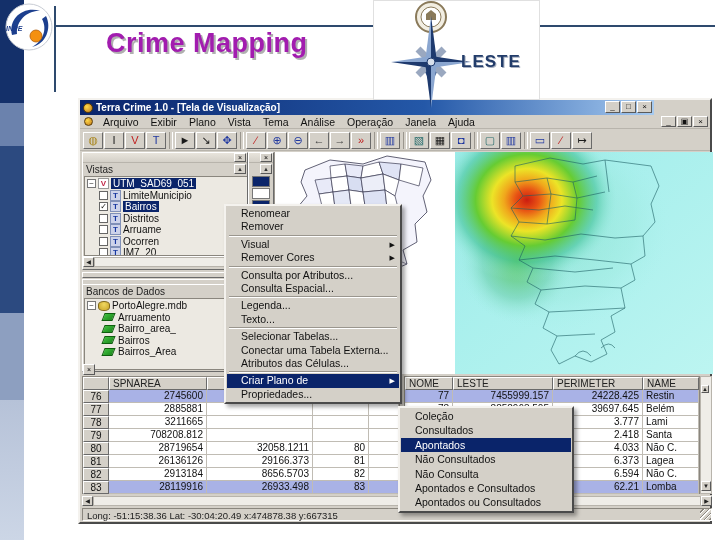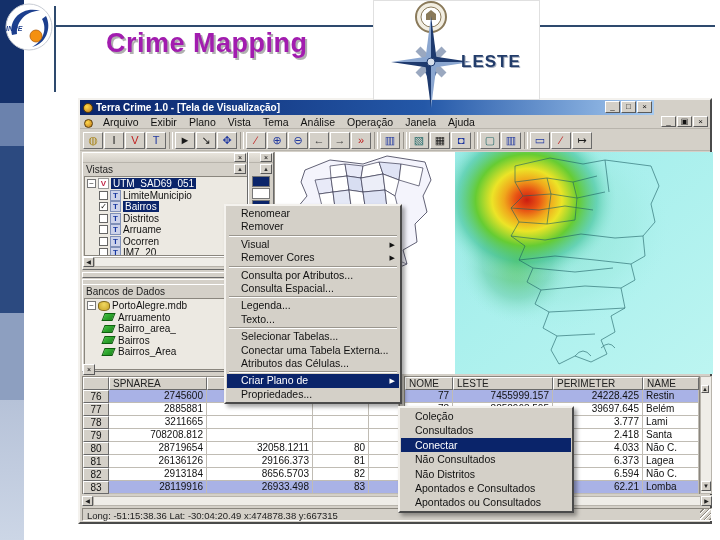--- a/index.html
+++ b/index.html
@@ -26,21 +26,21 @@
     border:2px solid;border-color:#f4f2ee #4a4a4a #4a4a4a #f4f2ee;}
   .titlebar{position:absolute;left:0;top:0;width:574px;height:15px;
     background:linear-gradient(90deg,#0a246a,#2458a8 60%,#a6caf0);display:flex;align-items:center;}
   .titlebar .appicon{width:10px;height:10px;margin:0 3px;border-radius:50%;
     background:radial-gradient(circle at 35% 35%,#ffd84a,#c07818);border:1px solid #5a3c08;}
   .titlebar .ttext{color:#fff;font-size:10px;font-weight:bold;white-space:nowrap;}
   .winbtns{position:absolute;right:2px;top:1px;display:flex;gap:1px;}
   .wbtn{width:15px;height:12px;background:#d4d0c8;border:1px solid;border-color:#fff #5a5a5a #5a5a5a #fff;
     font-size:8px;line-height:10px;text-align:center;color:#111;}
   .menubar{position:absolute;left:0;top:15px;width:630px;height:14px;background:#d4d0c8;
-    display:flex;align-items:flex-end;border-bottom:1px solid #b8b4ac;}
+    display:flex;align-items:center;border-bottom:1px solid #b8b4ac;}
   .menubar .appicon2{width:9px;height:9px;margin:0 4px;border-radius:50%;
     background:radial-gradient(circle at 35% 35%,#ffd84a,#c07818);border:1px solid #5a3c08;}
   .menuitem{font-size:10.5px;color:#111;padding:0 6px;white-space:nowrap;}
   .mdibtns{position:absolute;right:2px;top:16px;display:flex;gap:1px;}
   .mdibtns .wbtn{height:11px;}
   .toolbar{position:absolute;left:0;top:30px;width:630px;height:21px;background:#d4d0c8;
     display:flex;align-items:center;padding-left:3px;border-bottom:1px solid #b8b4ac;}
   .tbtn{width:20px;height:17px;margin-right:1px;background:#d4d0c8;border:1px solid;
     border-color:#fff #6a6a6a #6a6a6a #fff;font-size:11px;line-height:15px;text-align:center;}
   .tsep{width:4px;height:17px;margin:0 2px;border-left:1px solid #9a968e;border-right:1px solid #fff;}
@@ -598,20 +598,20 @@
     <div class="mitem mhl">
       <span>Criar Plano de</span>
       <span class="arr">▶</span>
     </div>
     <div class="mitem">Propriedades...</div>
   </div>
 
   <div class="submenu">
     <div class="mitem">Coleção</div>
     <div class="mitem">Consultados</div>
-    <div class="mitem mhl">Conectar</div>
+    <div class="mitem mhl">Apontados</div>
     <div class="mitem">Não Consultados</div>
-    <div class="mitem">Não Distritos</div>
+    <div class="mitem">Não Consulta</div>
     <div class="mitem">Apontados e Consultados</div>
     <div class="mitem">Apontados ou Consultados</div>
   </div>
 
 </div>
 
 </body></html>

